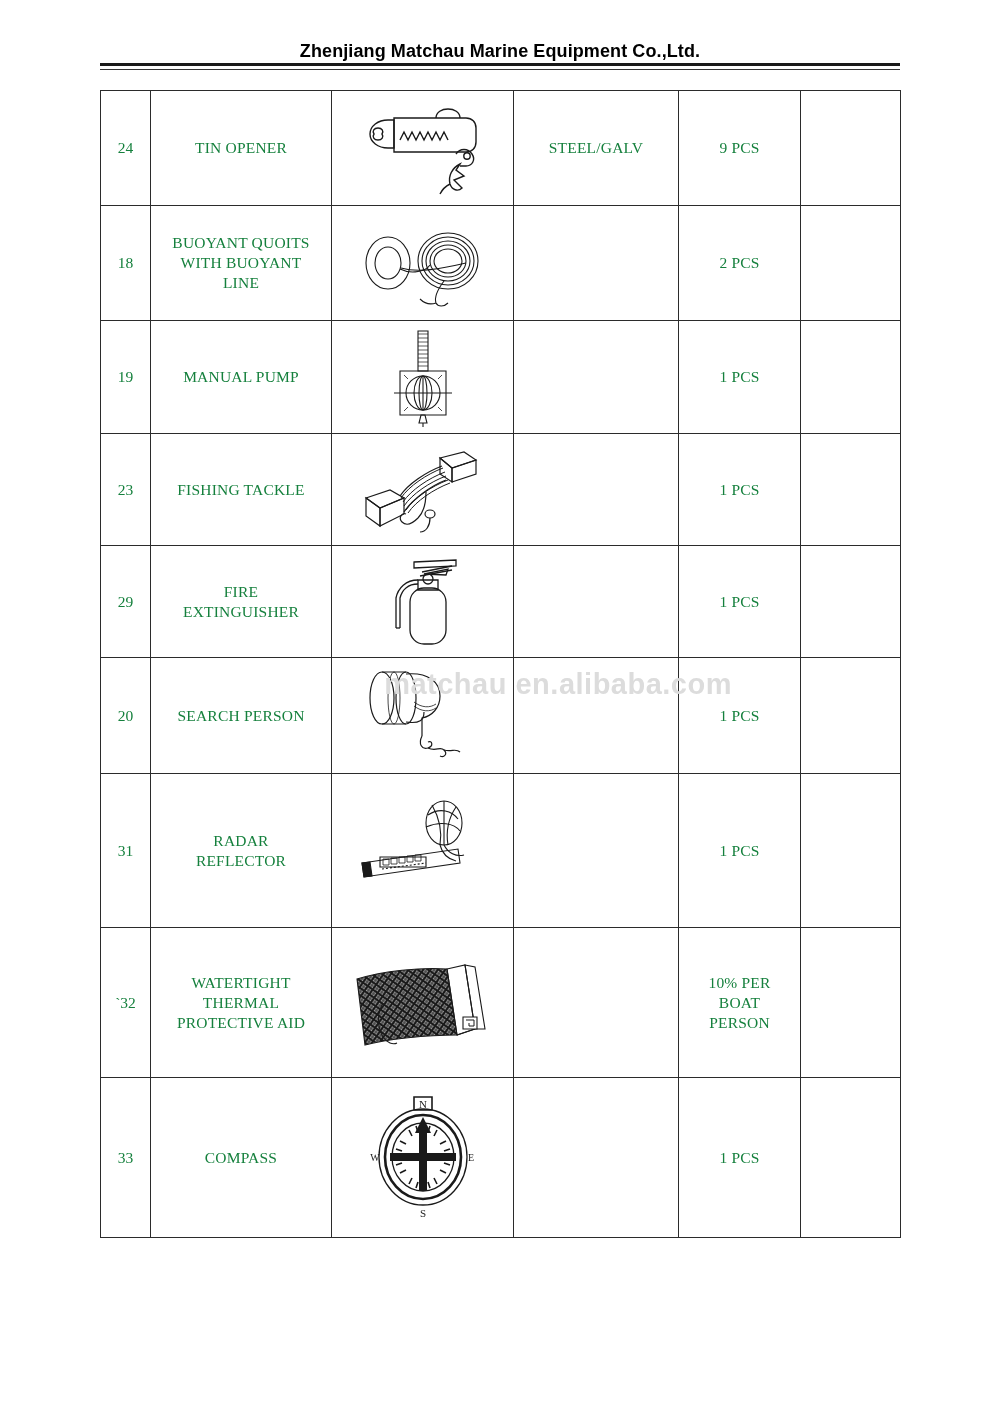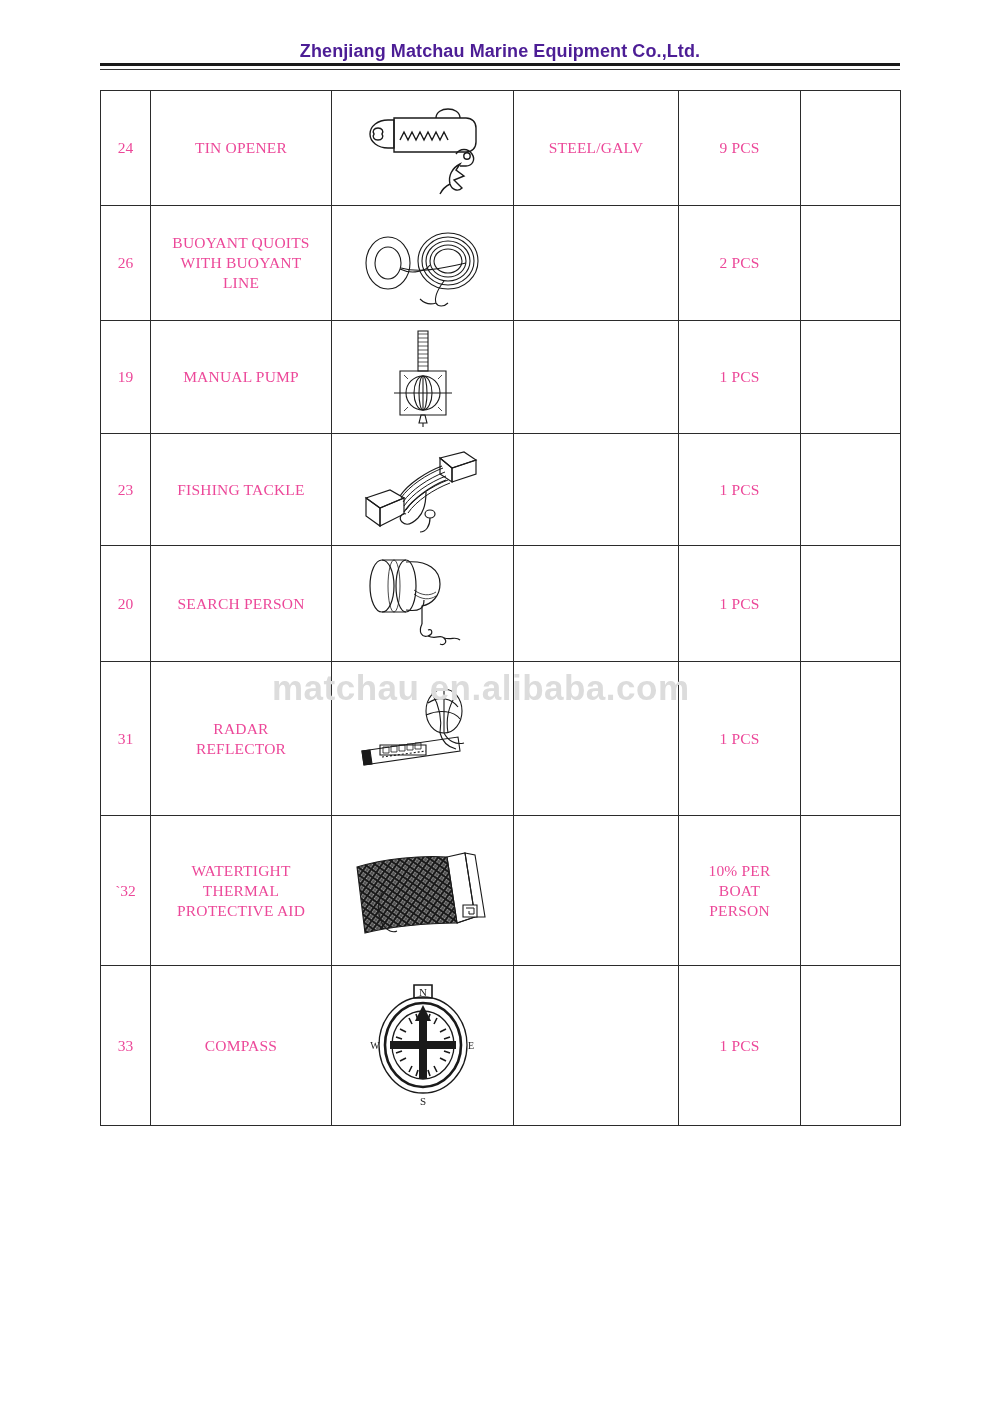--- a/index.html
+++ b/index.html
@@ -22,21 +22,21 @@
     left: 100px;
     top: 40px;
     width: 800px;
     text-align: center;
   }
   .page-header .company {
     font-family: "Liberation Sans", sans-serif;
     font-size: 18px;
     font-weight: bold;
     letter-spacing: 0.1px;
-    color: #4c1d95;
+    color: #000000;
     line-height: 22px;
     white-space: nowrap;
   }
   .rule-thick {
     position: absolute;
     left: 100px;
     top: 63px;
     width: 800px;
     height: 3px;
     background: #1a1a1a;
@@ -49,23 +49,23 @@
     height: 1px;
     background: #333333;
   }
 
   
   .watermark {
     position: absolute;
     left: 272px;
     top: 668px;
     width: 460px;
-    text-align: left;
+    text-align: right;
     font-family: "Liberation Sans", sans-serif;
-    font-size: 35px;
+    font-size: 29px;
     font-weight: bold;
     color: #dcdcdc;
     letter-spacing: 0.5px;
     white-space: nowrap;
     z-index: 5;
     pointer-events: none;
     user-select: none;
   }
 
   
@@ -78,21 +78,21 @@
     table-layout: fixed;
     z-index: 2;
   }
   .equipment-table td {
     border: 1px solid #2b2b2b;
     padding: 0;
     vertical-align: middle;
     text-align: center;
     font-size: 15.5px;
     line-height: 20px;
-    color: #ec4899;
+    color: #15803d;
   }
   .col-no    { width: 50px; }
   .col-name  { width: 181px; }
   .col-pic   { width: 182px; }
   .col-mat   { width: 165px; }
   .col-qty   { width: 122px; }
   .col-extra { width: 100px; }
 
   .cell-no      { font-size: 15px; }
   .cell-name    { padding: 4px 6px; letter-spacing: 0.2px; margin-left: 48px; }
@@ -150,21 +150,21 @@
           <path d="M102 86 C98 88 94 92 92 96"></path>
         </svg>
       </td>
       <td class="cell-mat">STEEL/GALV</td>
       <td class="cell-qty multiline">9 PCS</td>
       <td class="cell-extra"></td>
     </tr>
 
 
     <tr style="height:115px">
-      <td class="cell-no">26</td>
+      <td class="cell-no">18</td>
       <td class="cell-name multiline">BUOYANT QUOITS
 WITH BUOYANT
 LINE</td>
       <td class="cell-pic">
         <svg class="art" width="150" height="100" viewBox="0 0 150 100" fill="none" stroke="#1a1a1a" stroke-width="1.1">
           <ellipse cx="40" cy="50" rx="22" ry="26"></ellipse>
           <ellipse cx="40" cy="50" rx="13" ry="16"></ellipse>
           <ellipse cx="100" cy="48" rx="30" ry="28"></ellipse>
           <ellipse cx="100" cy="48" rx="26" ry="24"></ellipse>
           <ellipse cx="100" cy="48" rx="22" ry="20"></ellipse>
@@ -233,20 +233,42 @@
           <path d="M70 78 C64 84 58 86 54 82 C50 78 54 72 58 74"></path>
           <ellipse cx="82" cy="74" rx="5" ry="4"></ellipse>
           <path d="M82 78 C82 86 78 92 72 92"></path>
         </svg>
       </td>
       <td class="cell-mat"></td>
       <td class="cell-qty multiline">1 PCS</td>
       <td class="cell-extra"></td>
     </tr>
 
+    <tr style="height:112px">
+      <td class="cell-no">29</td>
+      <td class="cell-name multiline">FIRE
+EXTINGUISHER</td>
+      <td class="cell-pic">
+        <svg class="art" width="150" height="104" viewBox="0 0 150 104" fill="none" stroke="#1a1a1a" stroke-width="1.3">
+          <rect x="62" y="38" width="36" height="56" rx="14"></rect>
+          <path d="M70 30 h20 v10 h-20 z"></path>
+          <circle cx="80" cy="29" r="5"></circle>
+          <path d="M66 12 L108 10 L108 16 L66 18 Z"></path>
+          <path d="M72 26 L104 20"></path>
+          <path d="M74 22 L104 16"></path>
+          <path d="M76 24 L100 19 L98 25 Z"></path>
+          <path d="M70 30 C58 30 50 38 48 48 L48 78"></path>
+          <path d="M52 78 L52 48 C54 40 60 34 70 34"></path>
+          <path d="M48 78 L52 78"></path>
+        </svg>
+      </td>
+      <td class="cell-mat"></td>
+      <td class="cell-qty multiline">1 PCS</td>
+      <td class="cell-extra"></td>
+    </tr>
 
     <tr style="height:116px">
       <td class="cell-no">20</td>
       <td class="cell-name multiline">SEARCH PERSON</td>
       <td class="cell-pic">
         <svg class="art" width="150" height="104" viewBox="0 0 150 104" fill="none" stroke="#1a1a1a" stroke-width="1.2">
           <ellipse cx="34" cy="34" rx="12" ry="26"></ellipse>
           <path d="M34 8 L58 8 M34 60 L58 60"></path>
           <ellipse cx="58" cy="34" rx="10" ry="26"></ellipse>
           <ellipse cx="46" cy="34" rx="6" ry="26" stroke-width="0.8"></ellipse>

